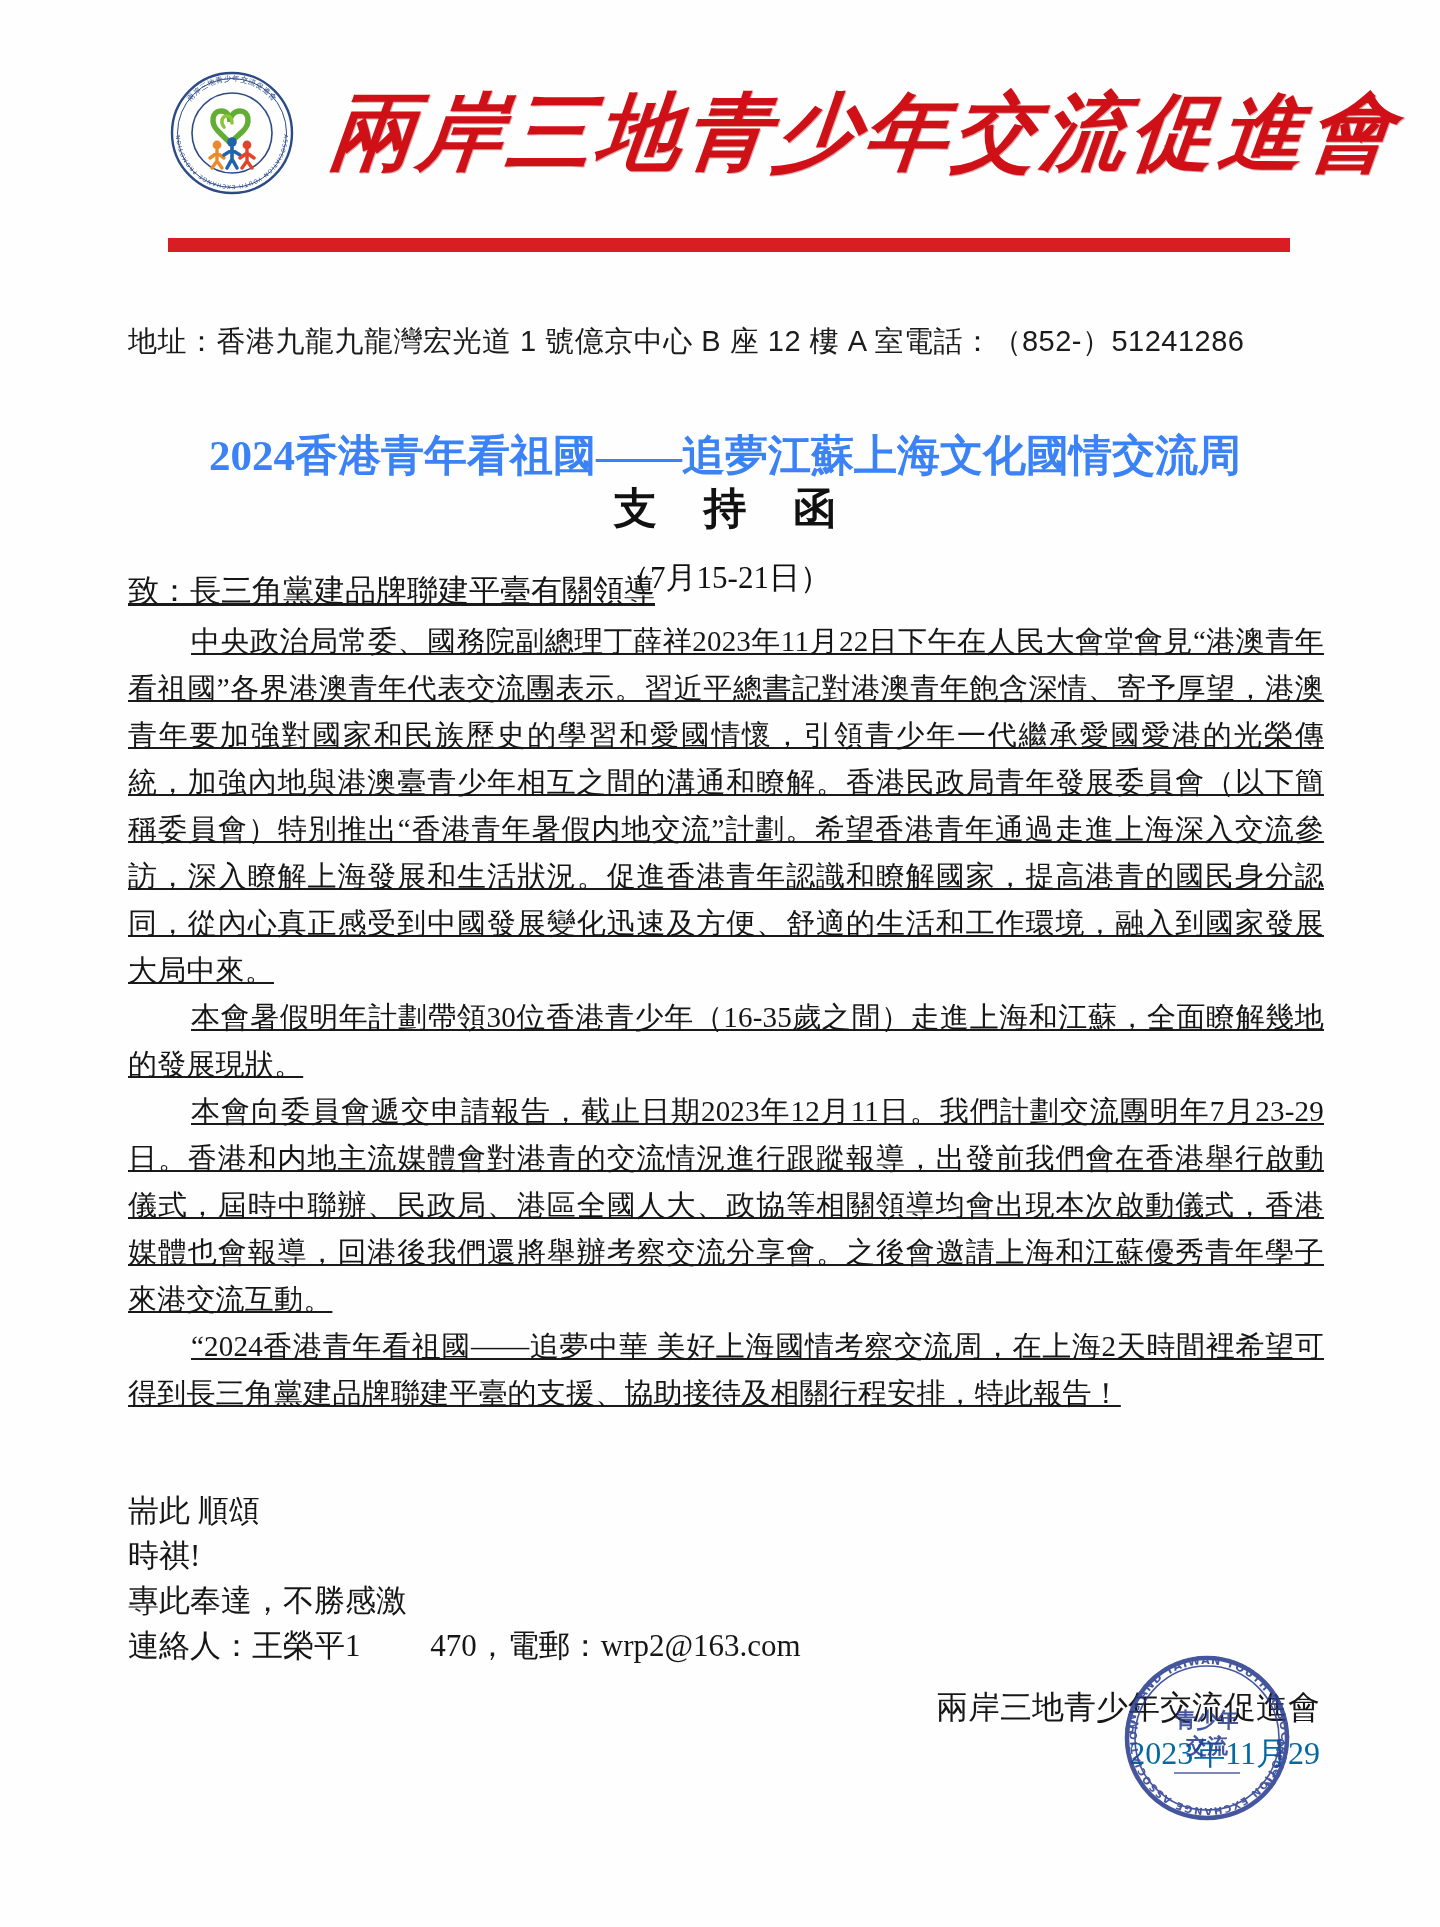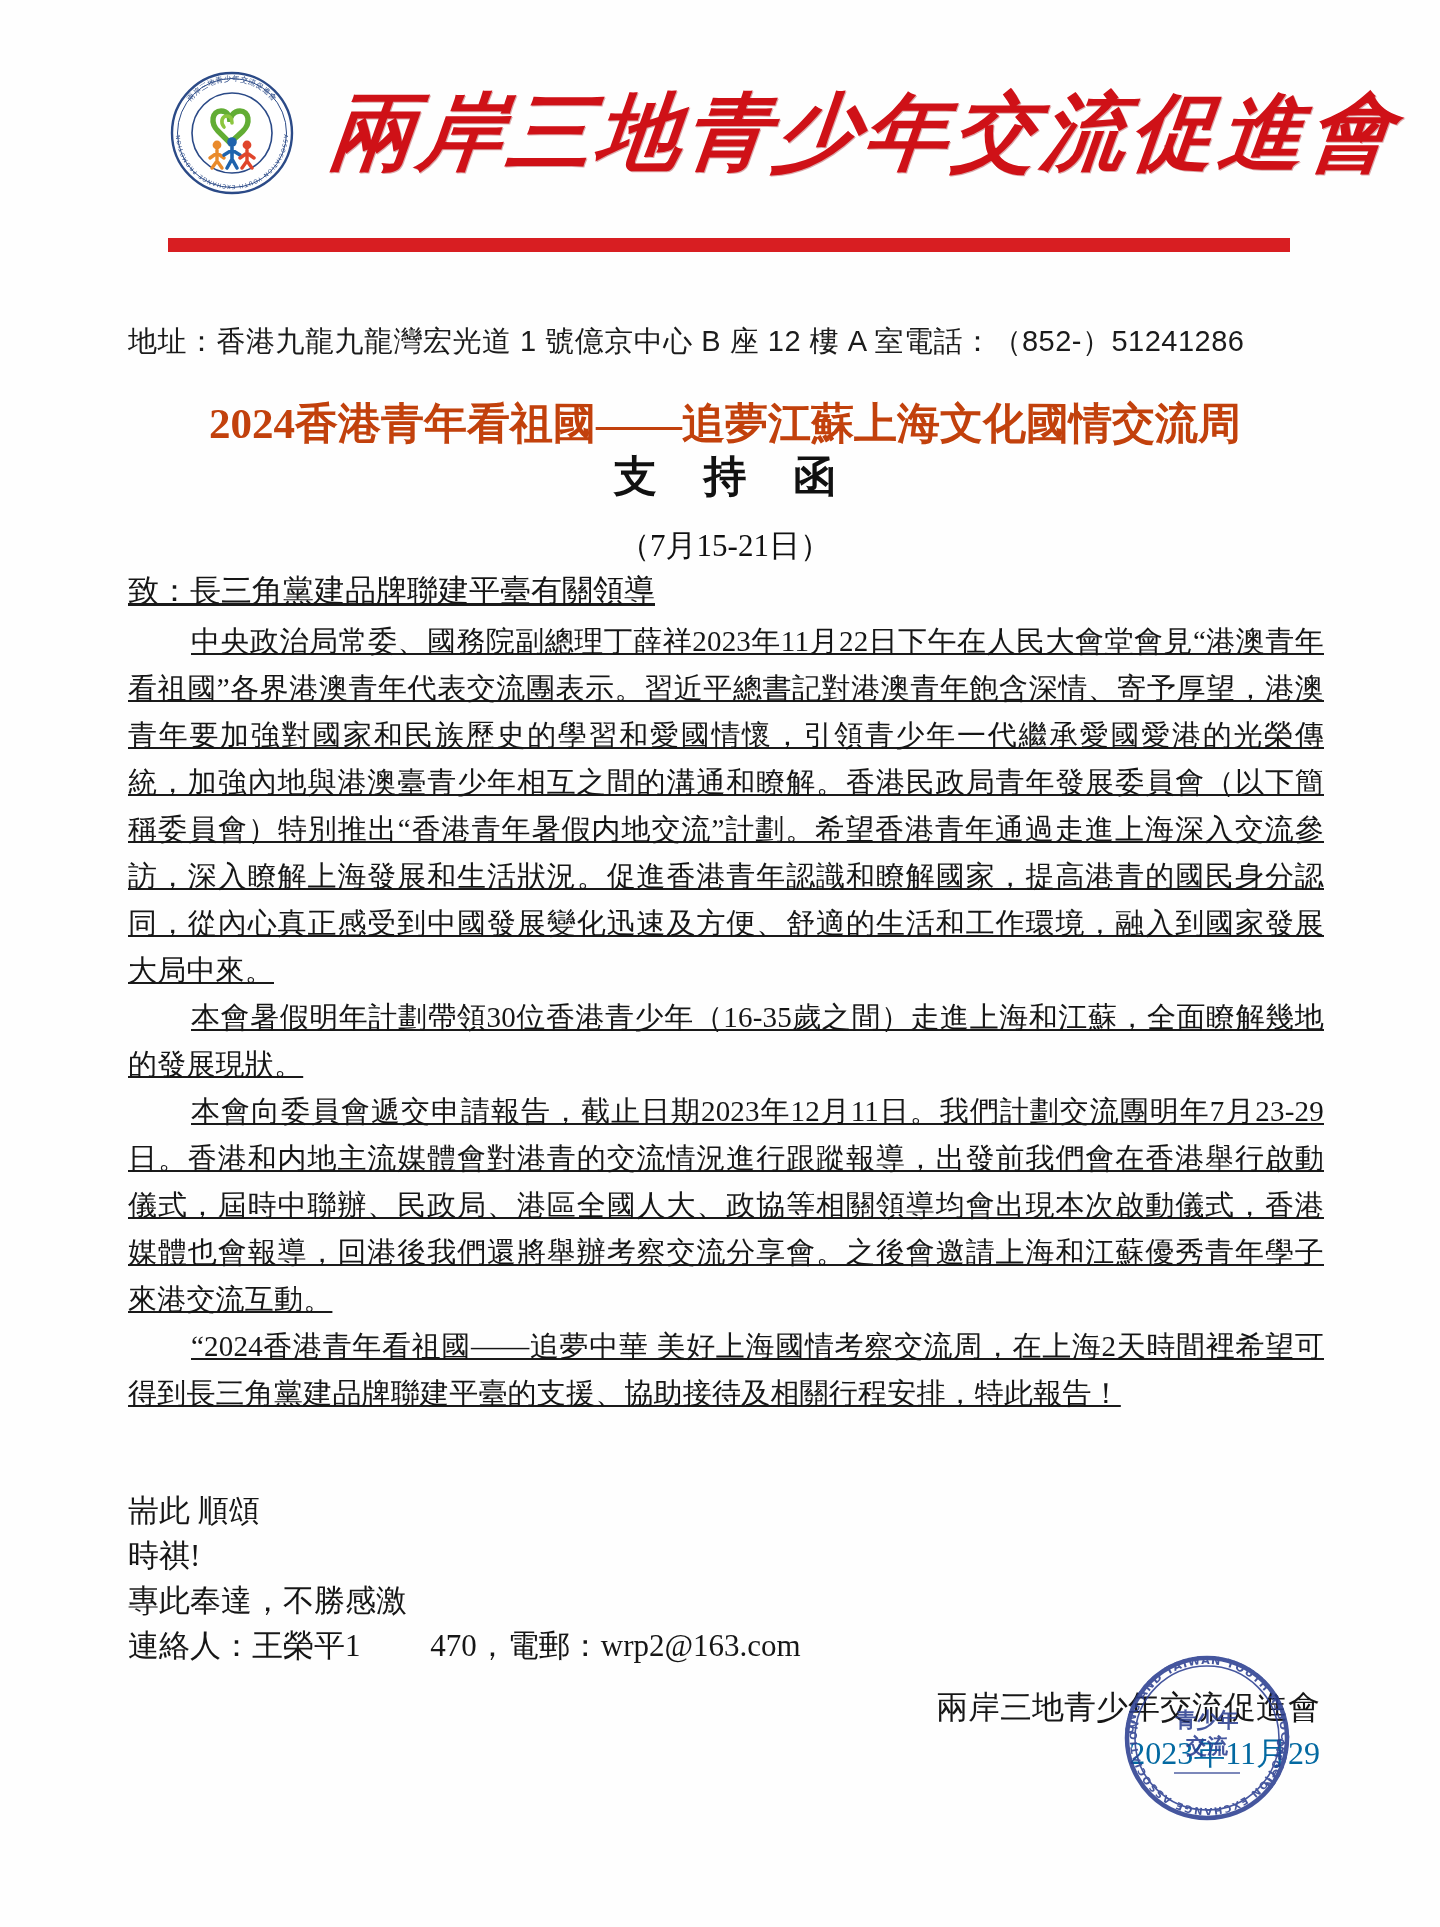--- a/index.html
+++ b/index.html
@@ -89,22 +89,23 @@
     right: 110px;
     top: 398px;
     text-align: center;
   }
   .doc-title-1 {
     font-family: "Liberation Serif", "DejaVu Serif", serif;
     font-weight: 700;
     font-size: 43px;
     line-height: 52px;
     letter-spacing: 0px;
-    color: #c2410c;
-    white-space: nowrap;
+    color: #3b82f6;
+    white-space: nowrap;
+    margin-top: 32px;
   }
   .doc-title-2 {
     font-family: "Liberation Serif", "DejaVu Serif", serif;
     font-weight: 700;
     font-size: 43px;
     line-height: 54px;
     letter-spacing: 18px;
     color: #111;
     text-indent: 18px;
   }

